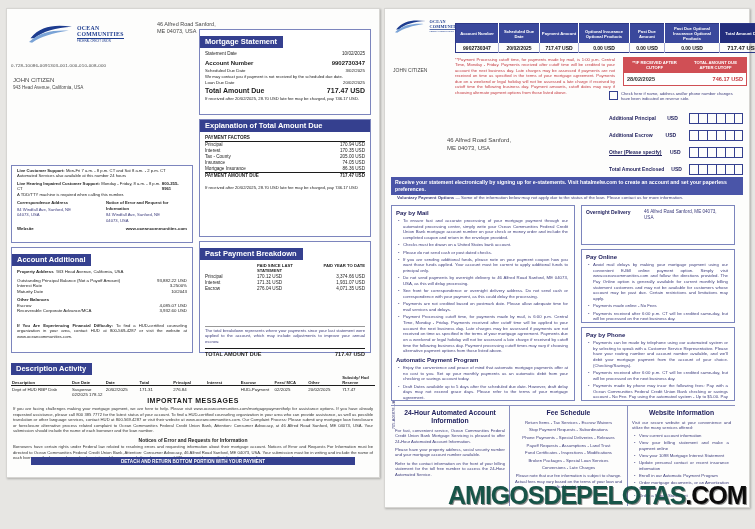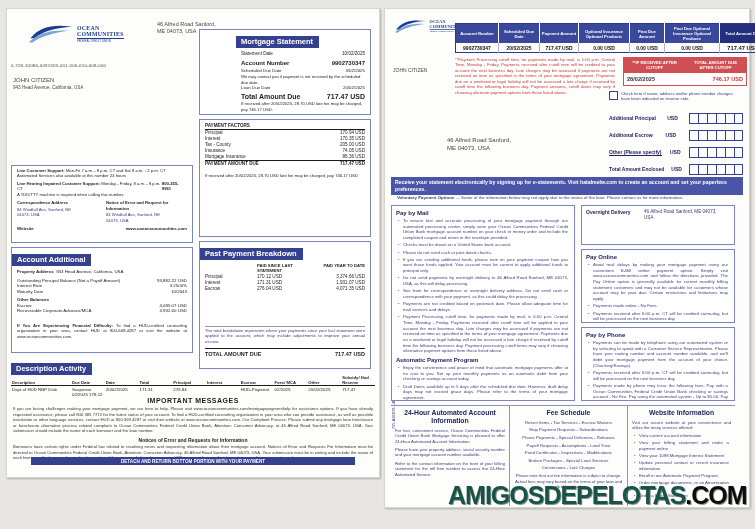--- a/index.html
+++ b/index.html
@@ -100,21 +100,21 @@
   <div class="abs t55 gry pre" style="left:150px;top:12px;width:92px;">46 Alfred Road Sanford,
 ME 04073, USA</div>
 
   <div class="abs t44 gry" style="left:4px;top:54px;letter-spacing:.2px;">0-728-10086-0091303-001-000-010-008-000</div>
 
   <div class="abs" style="left:6px;top:68px;">
     <div class="t6 gry">JOHN CITIZEN</div>
     <div class="t46 gry">943 Head Avenue, California, USA</div>
   </div>
 
-  <div class="abs box" style="left:192px;top:20px;width:172px;height:86px;padding-left:36px;">
+  <div class="abs box" style="left:192px;top:20px;width:172px;height:86px;">
     <span class="bar">Mortgage Statement</span>
     <div class="pad blk">
       <div class="kv t46">
         <span>Statement  Date</span>
         <span>10/02/2025</span>
       </div>
       <div class="kv t6 b" style="margin-top:3px;">
         <span>Account Number</span>
         <span>9902730347</span>
       </div>
@@ -129,20 +129,21 @@
       </div>
       <div class="kv t7 b" style="margin-top:2px;">
         <span>Total Amount Due</span>
         <span>717.47 USD</span>
       </div>
       <div class="t42">If received after 20/02/2025, 28.70 USD late fee may be charged, pay 746.17 USD.</div>
     </div>
   </div>
 
   <div class="abs box" style="left:192px;top:110px;width:172px;height:118px;">
+    <span class="bar bar-full">Explanation of Total Amount Due</span>
     <div class="pad blk">
       <div class="t46 b rule-b">PAYMENT FACTORS</div>
       <div class="kv t46">
         <span>Principal</span>
         <span>170.94 USD</span>
       </div>
       <div class="kv t46">
         <span>Interest</span>
         <span>170.35 USD</span>
       </div>
@@ -222,21 +223,21 @@
         <span>Recoverable Corporate Advance/MCA</span>
         <span>3,932.60 USD</span>
       </div>
       <div class="t42 jst" style="margin-top:9px;">
         <span class="b">If You Are Experiencing Financial Difficulty:</span>
         <span>To find a HUD-certified counseling organization in your area, contact HUD at 800-569-4287 or visit the website at www.oceancommunities.com.</span>
       </div>
     </div>
   </div>
 
-  <div class="abs box" style="left:192px;top:232px;width:172px;height:128px;">
+  <div class="abs box" style="left:192px;top:232px;width:172px;height:112px;">
     <span class="bar">Past Payment Breakdown</span>
     <div class="pad blk">
       <div style="display:grid;grid-template-columns:48px 1fr 1fr;column-gap:4px;">
         <div></div>
         <div class="t42 b">PAID SINCE LAST STATEMENT</div>
         <div class="t42 b" style="text-align:right;">PAID YEAR TO DATE</div>
 
         <div class="t46">Principal</div>
         <div class="t46">170.12 USD</div>
         <div class="t46" style="text-align:right;">3,374.66 USD</div>

